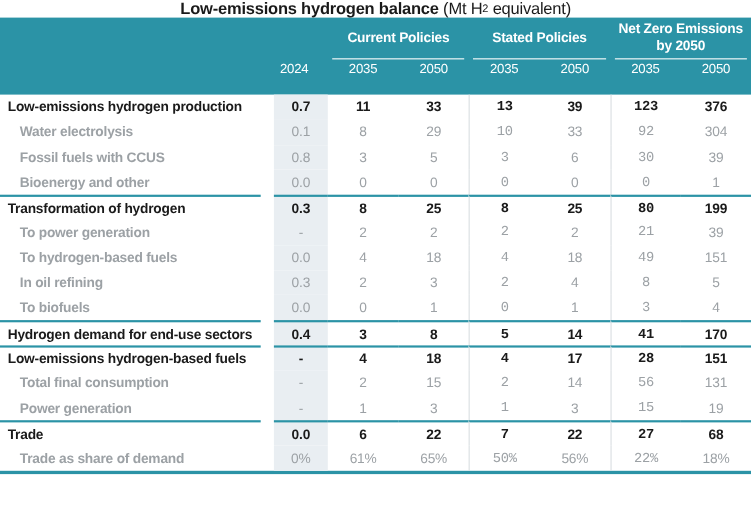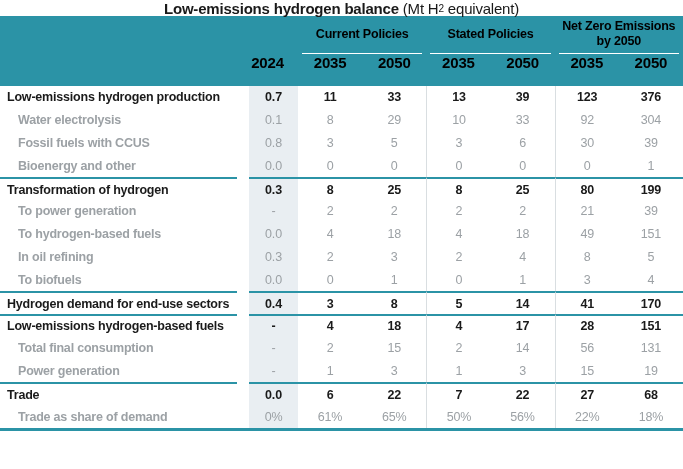--- a/index.html
+++ b/index.html
@@ -30,55 +30,55 @@
   
   .grid8{
     display:grid;
     grid-template-columns:237px 61px repeat(6,1fr);
     width:683px;
   }
 
   
   .thead{
     background:var(--teal);
-    color:#000000;
+    color:#ffffff;
     grid-template-rows:38px 32px;
   }
   .group{
     grid-column:span 2;
     position:relative;
     display:flex;align-items:center;justify-content:center;text-align:center;
     font-weight:bold;font-size:12.5px;line-height:1.2;
     padding:2px 6px 4px 6px;letter-spacing:-0.2px;
   }
   .group::after{
     content:"";position:absolute;left:4px;right:4px;bottom:0;
     height:1.5px;background:#fff;
   }
   .group.nogroup::after{display:none;}
   .year{
     display:flex;align-items:center;justify-content:center;
-    font-weight:bold;font-size:15px;letter-spacing:-0.2px;
+    font-weight:normal;font-size:12px;letter-spacing:-0.2px;
     padding-bottom:16px;
   }
 
   
   .tbody{grid-auto-rows:22.8px;}
   .cell{
     display:flex;align-items:center;
     font-size:12.5px;letter-spacing:-0.2px;
     height:22.8px;
   }
   .cell.label{justify-content:flex-start;padding-left:7px;}
   .cell.label.sub{padding-left:18px;font-weight:bold;}
   .cell.val{justify-content:center;}
   .cell.bold{font-weight:bold;color:var(--ink);}
   .cell.muted{color:var(--muted);font-weight:normal;}
   .cell.base{background:var(--basecol);margin-left:12px;}
-  .cell.sepl{border-left:1px solid var(--sep);}
+  .cell.sepl{border-left:1px solid var(--sep);font-family:Liberation Mono, monospace;}
   .cell.sect{border-top:2px solid var(--teal);}
 
   .bottombar{height:3px;background:var(--teal);width:683px;}
 </style>
 </head>
 <body>
 
 <div class="page">
 
   <div class="titlebar"><span class="t-bold">Low-emissions hydrogen balance</span><span class="t-unit"> (Mt H</span><sub>2</sub><span class="t-unit"> equivalent)</span></div>

